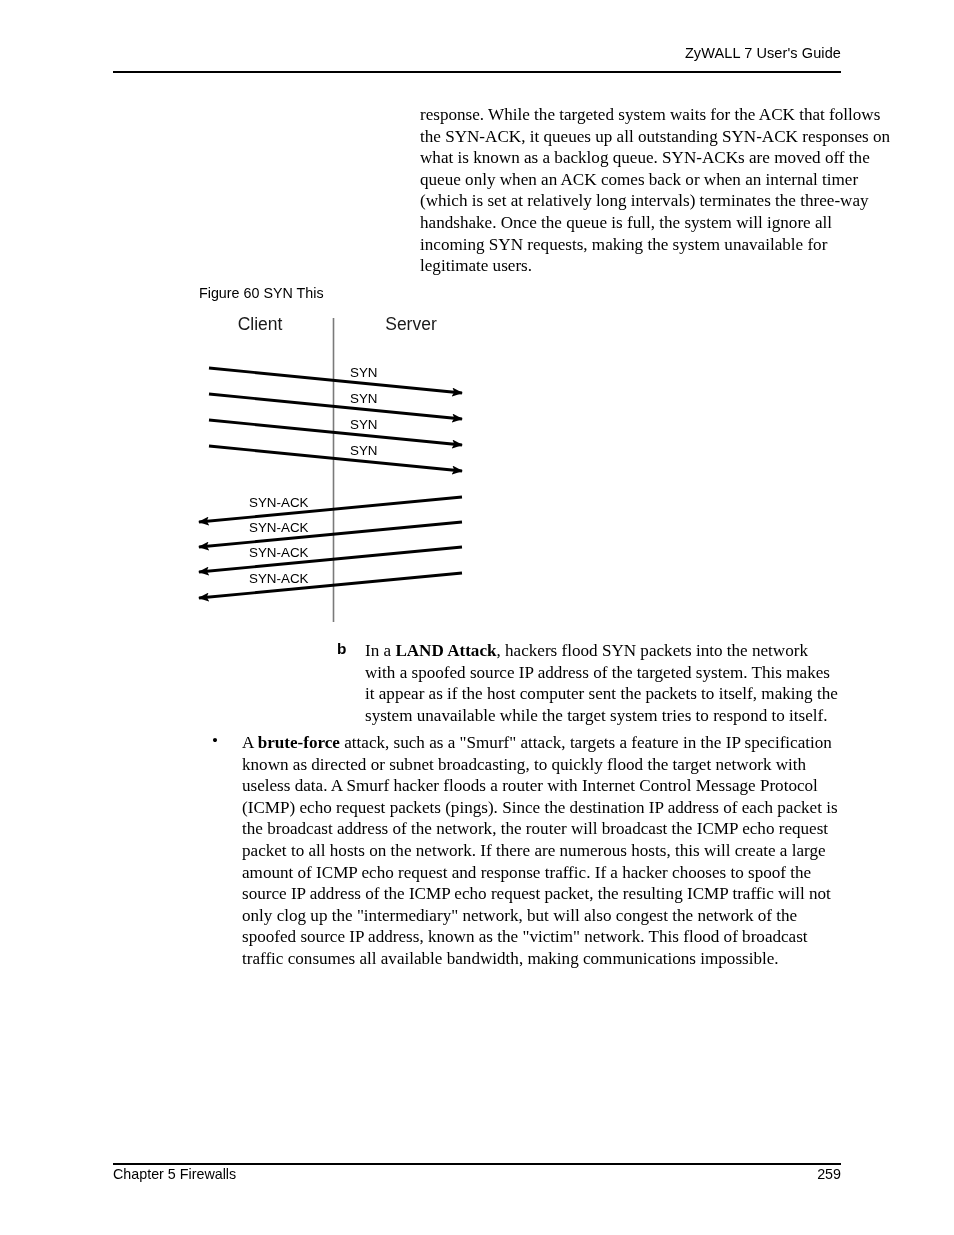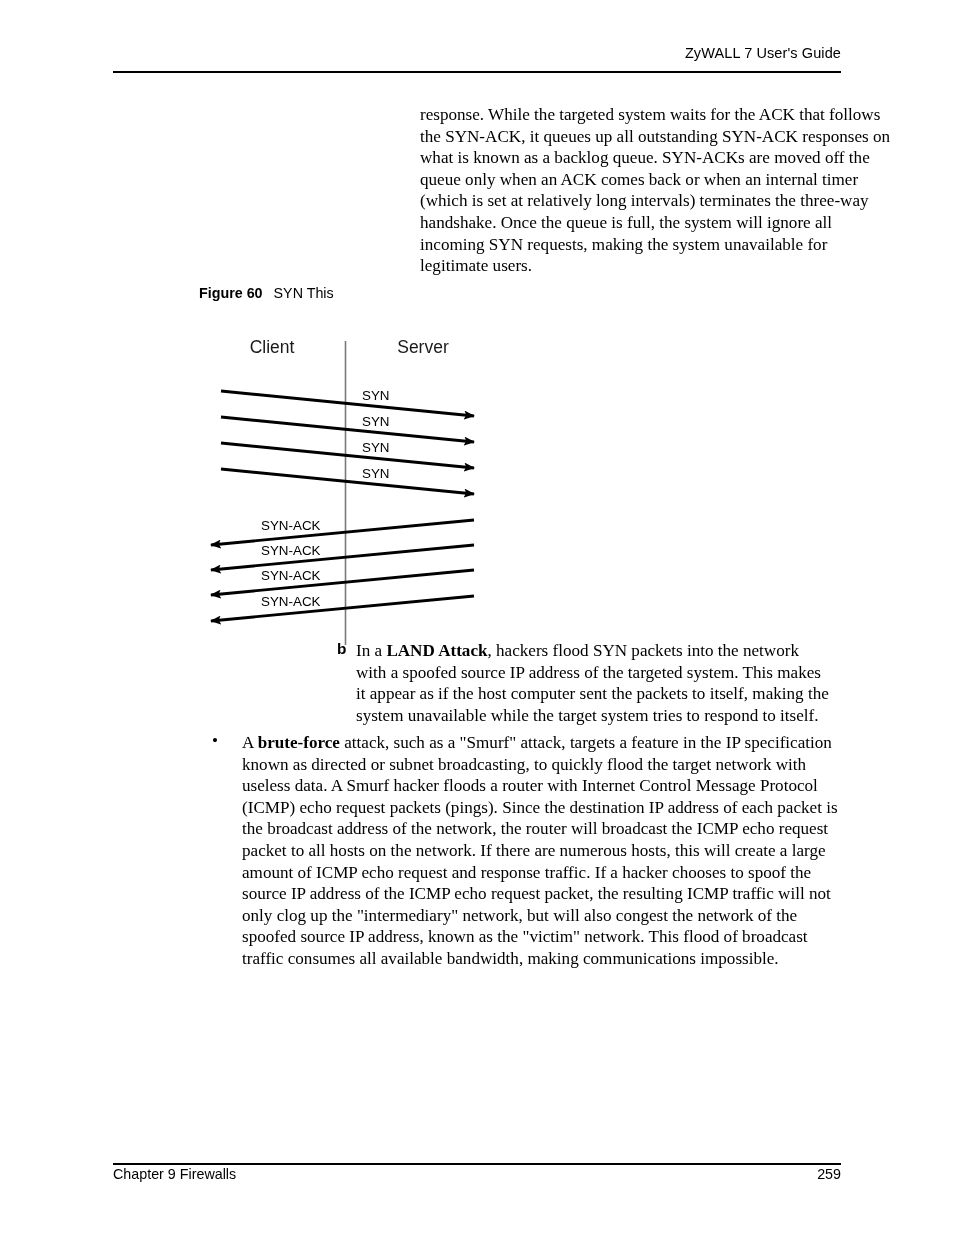--- a/index.html
+++ b/index.html
@@ -62,32 +62,31 @@
   .figure-caption {
     position: absolute;
     left: 199px;
     top: 285px;
     font-family: "Liberation Sans", sans-serif;
     font-size: 14.3px;
     color: #000;
     white-space: nowrap;
   }
   .figure-caption .fig-label {
-    font-weight: bold;
-    margin-right: 11px;
+    font-weight: normal;
+    margin-right: 4px;
   }
 
   
   .figure-block {
     position: absolute;
-    left: 202px;
+    left: 190px;
     top: 306px;
     width: 300px;
     height: 325px;
-    margin-top: 23px;
   }
   .figure-block svg {
     display: block;
   }
   .lane-label {
     font-family: "Liberation Sans", sans-serif;
     font-size: 17.5px;
     fill: #1a1a1a;
     text-anchor: middle;
   }
@@ -106,21 +105,21 @@
   }
   .item-b .marker {
     position: absolute;
     left: 0;
     top: 0;
     font-family: "Liberation Sans", sans-serif;
     font-weight: bold;
     font-size: 15.4px;
   }
   .item-b .item-body {
-    margin-left: 19px;
+    margin-left: 28px;
     width: 477px;
   }
 
   
   .item-bullet {
     position: absolute;
     left: 212px;
     top: 732px;
     width: 630px;
   }
@@ -233,15 +232,15 @@
 
 <div class="item-bullet">
   <span class="marker">•</span>
   <div class="body-text item-body">
     <span>A </span><b>brute-force</b><span> attack, such as a "Smurf" attack, targets a feature in the IP specification known as directed or subnet broadcasting, to quickly flood the target network with useless data. A Smurf hacker floods a router with Internet Control Message Protocol (ICMP) echo request packets (pings). Since the destination IP address of each packet is the broadcast address of the network, the router will broadcast the ICMP echo request packet to all hosts on the network. If there are numerous hosts, this will create a large amount of ICMP echo request and response traffic. If a hacker chooses to spoof the source IP address of the ICMP echo request packet, the resulting ICMP traffic will not only clog up the "intermediary" network, but will also congest the network of the spoofed source IP address, known as the "victim" network. This flood of broadcast traffic consumes all available bandwidth, making communications impossible.</span>
   </div>
 </div>
 
 <div class="footer-rule"></div>
 <div class="page-footer">
-  <span>Chapter 9 Firewalls</span>
+  <span>Chapter 5 Firewalls</span>
   <span>259</span>
 </div>
 
 </body></html>

